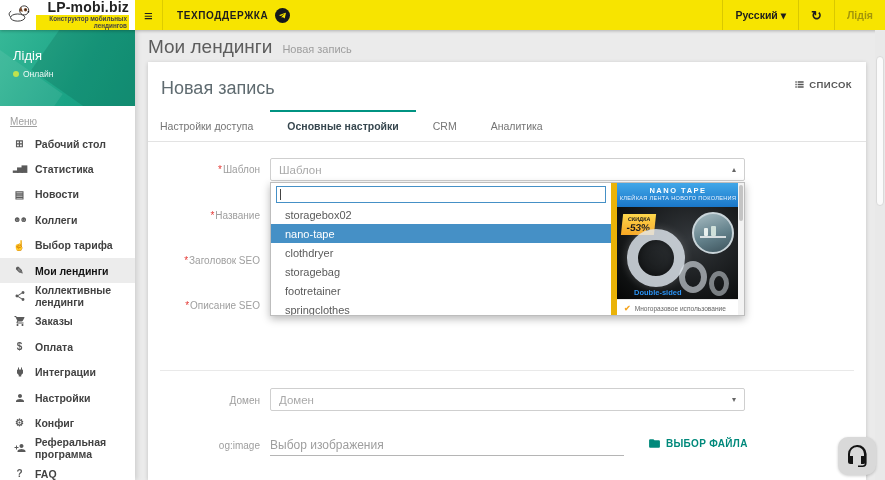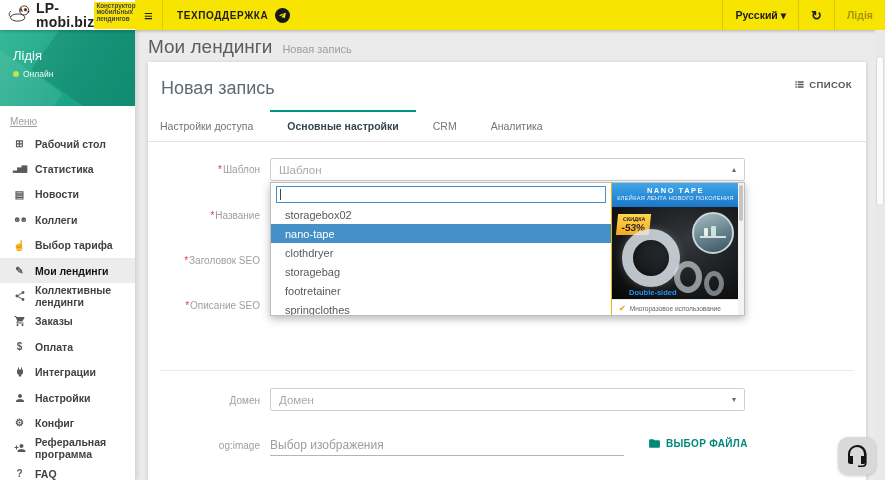--- a/index.html
+++ b/index.html
@@ -3,21 +3,21 @@
 <meta charset="utf-8">
 <style>
   * { margin:0; padding:0; box-sizing:border-box; }
   html,body { width:885px; height:480px; overflow:hidden; }
   body { font-family:"Liberation Sans", sans-serif; background:#ebebeb; position:relative; }
   .page { position:absolute; inset:0; width:885px; height:480px; overflow:hidden; }
 
   
   .topbar { position:absolute; left:0; top:0; width:885px; height:30px; background:#f7e400; box-shadow:0 1px 3px rgba(0,0,0,.25); z-index:50; display:flex; align-items:stretch; }
   .brand { width:135px; background:#ffffff; display:flex; align-items:center; gap:4px; padding:2px 6px; }
-  .brand-text { display:flex; flex-direction:row; line-height:1; }
+  .brand-text { display:flex; flex-direction:column; line-height:1;text-align:right; }
   .brand-title { font-size:14px; font-weight:bold; color:#222; letter-spacing:.2px; }
   .brand-sub { font-size:6.3px; font-weight:bold; color:#444; background:#f7e400; padding:1px 2px; margin-top:1px; }
   .tb-btn { display:flex; align-items:center; justify-content:center; cursor:pointer; }
   .hamburger { width:28px; font-size:15px; font-weight:bold; color:#1d1d1d; border-right:1px solid rgba(0,0,0,.1); }
   .support { padding:0 14px; gap:7px; font-size:10px; font-weight:bold; color:#1d1d1d; letter-spacing:.6px; }
   .tg-circle { width:15px; height:15px; border-radius:50%; background:#15191c; display:flex; align-items:center; justify-content:center; }
   .tb-right { margin-left:auto; display:flex; align-items:stretch; }
   .tb-seg { display:flex; align-items:center; padding:0 12px; border-left:1px solid rgba(0,0,0,.12); font-size:10.5px; font-weight:bold; color:#1d1d1d; cursor:pointer; gap:3px; }
   .tb-user { color:rgba(60,55,20,.45); font-weight:bold; }
   .refresh-glyph { font-size:13px; font-weight:bold; }
@@ -63,21 +63,21 @@
   .selectbox .caret { font-size:8px; color:#666; }
 
   .dropdown { position:absolute; left:122px; top:120px; width:475px; height:134px; background:#fff; border:1px solid #bdbdbd; box-shadow:0 3px 8px rgba(0,0,0,.28); z-index:30; overflow:hidden; }
   .dd-search { position:absolute; left:5px; top:3px; width:330px; height:17px; border:1px solid #4590c6; background:#fff; display:flex; align-items:center; padding-left:3px; }
   .caret-bar { width:1px; height:11px; background:#444; }
   .dd-options { position:absolute; left:0; top:22px; width:340px; }
   .dd-opt { height:19px; display:flex; align-items:center; padding-left:14px; font-size:11px; color:#5a5a5a; cursor:pointer;text-align:center; }
   .dd-opt.selected { background:#4590c6; color:#ffffff; }
 
   
-  .preview { position:absolute; left:340px; top:0; width:128px; height:134px; border-left:1px solid #eab308; }
+  .preview { position:absolute; left:340px; top:0; width:128px; height:134px; border-left:6px solid #eab308; }
   .pv-head { height:24px; background:linear-gradient(180deg,#41a7e8 0%, #1a77c9 100%); text-align:center; padding-top:3px; }
   .pv-title { font-size:7.5px; font-weight:bold; color:#ffffff; letter-spacing:1.5px; line-height:1.2; }
   .pv-sub { font-size:5.6px; color:#eaf4ff; letter-spacing:.3px; }
   .pv-body { position:relative; height:92px; background:radial-gradient(ellipse at 60% 35%, #33373b 0%, #121415 70%, #050606 100%); overflow:hidden; }
   .pv-badge { position:absolute; left:5px; top:7px; background:linear-gradient(180deg,#ffd84d,#f6a623); color:#1c1c1c; padding:2px 5px; transform:skewX(-6deg); text-align:center; line-height:1.1; }
   .pv-badge .b1 { font-size:5.5px; font-weight:bold; display:block; }
   .pv-badge .b2 { font-size:10px; font-weight:bold; display:block; }
   .pv-inset { position:absolute; right:5px; top:5px; width:42px; height:42px; border-radius:50%; border:2px solid #c9d4d9; background:linear-gradient(160deg,#a8bcc2 0%, #64828c 55%, #3c525b 100%); overflow:hidden; }
   .pv-inset .shelf { position:absolute; left:6px; top:22px; width:26px; height:2px; background:rgba(255,255,255,.75); }
   .pv-inset .bottle { position:absolute; left:10px; top:14px; width:4px; height:8px; background:#e8f0ee; border-radius:1px; }

